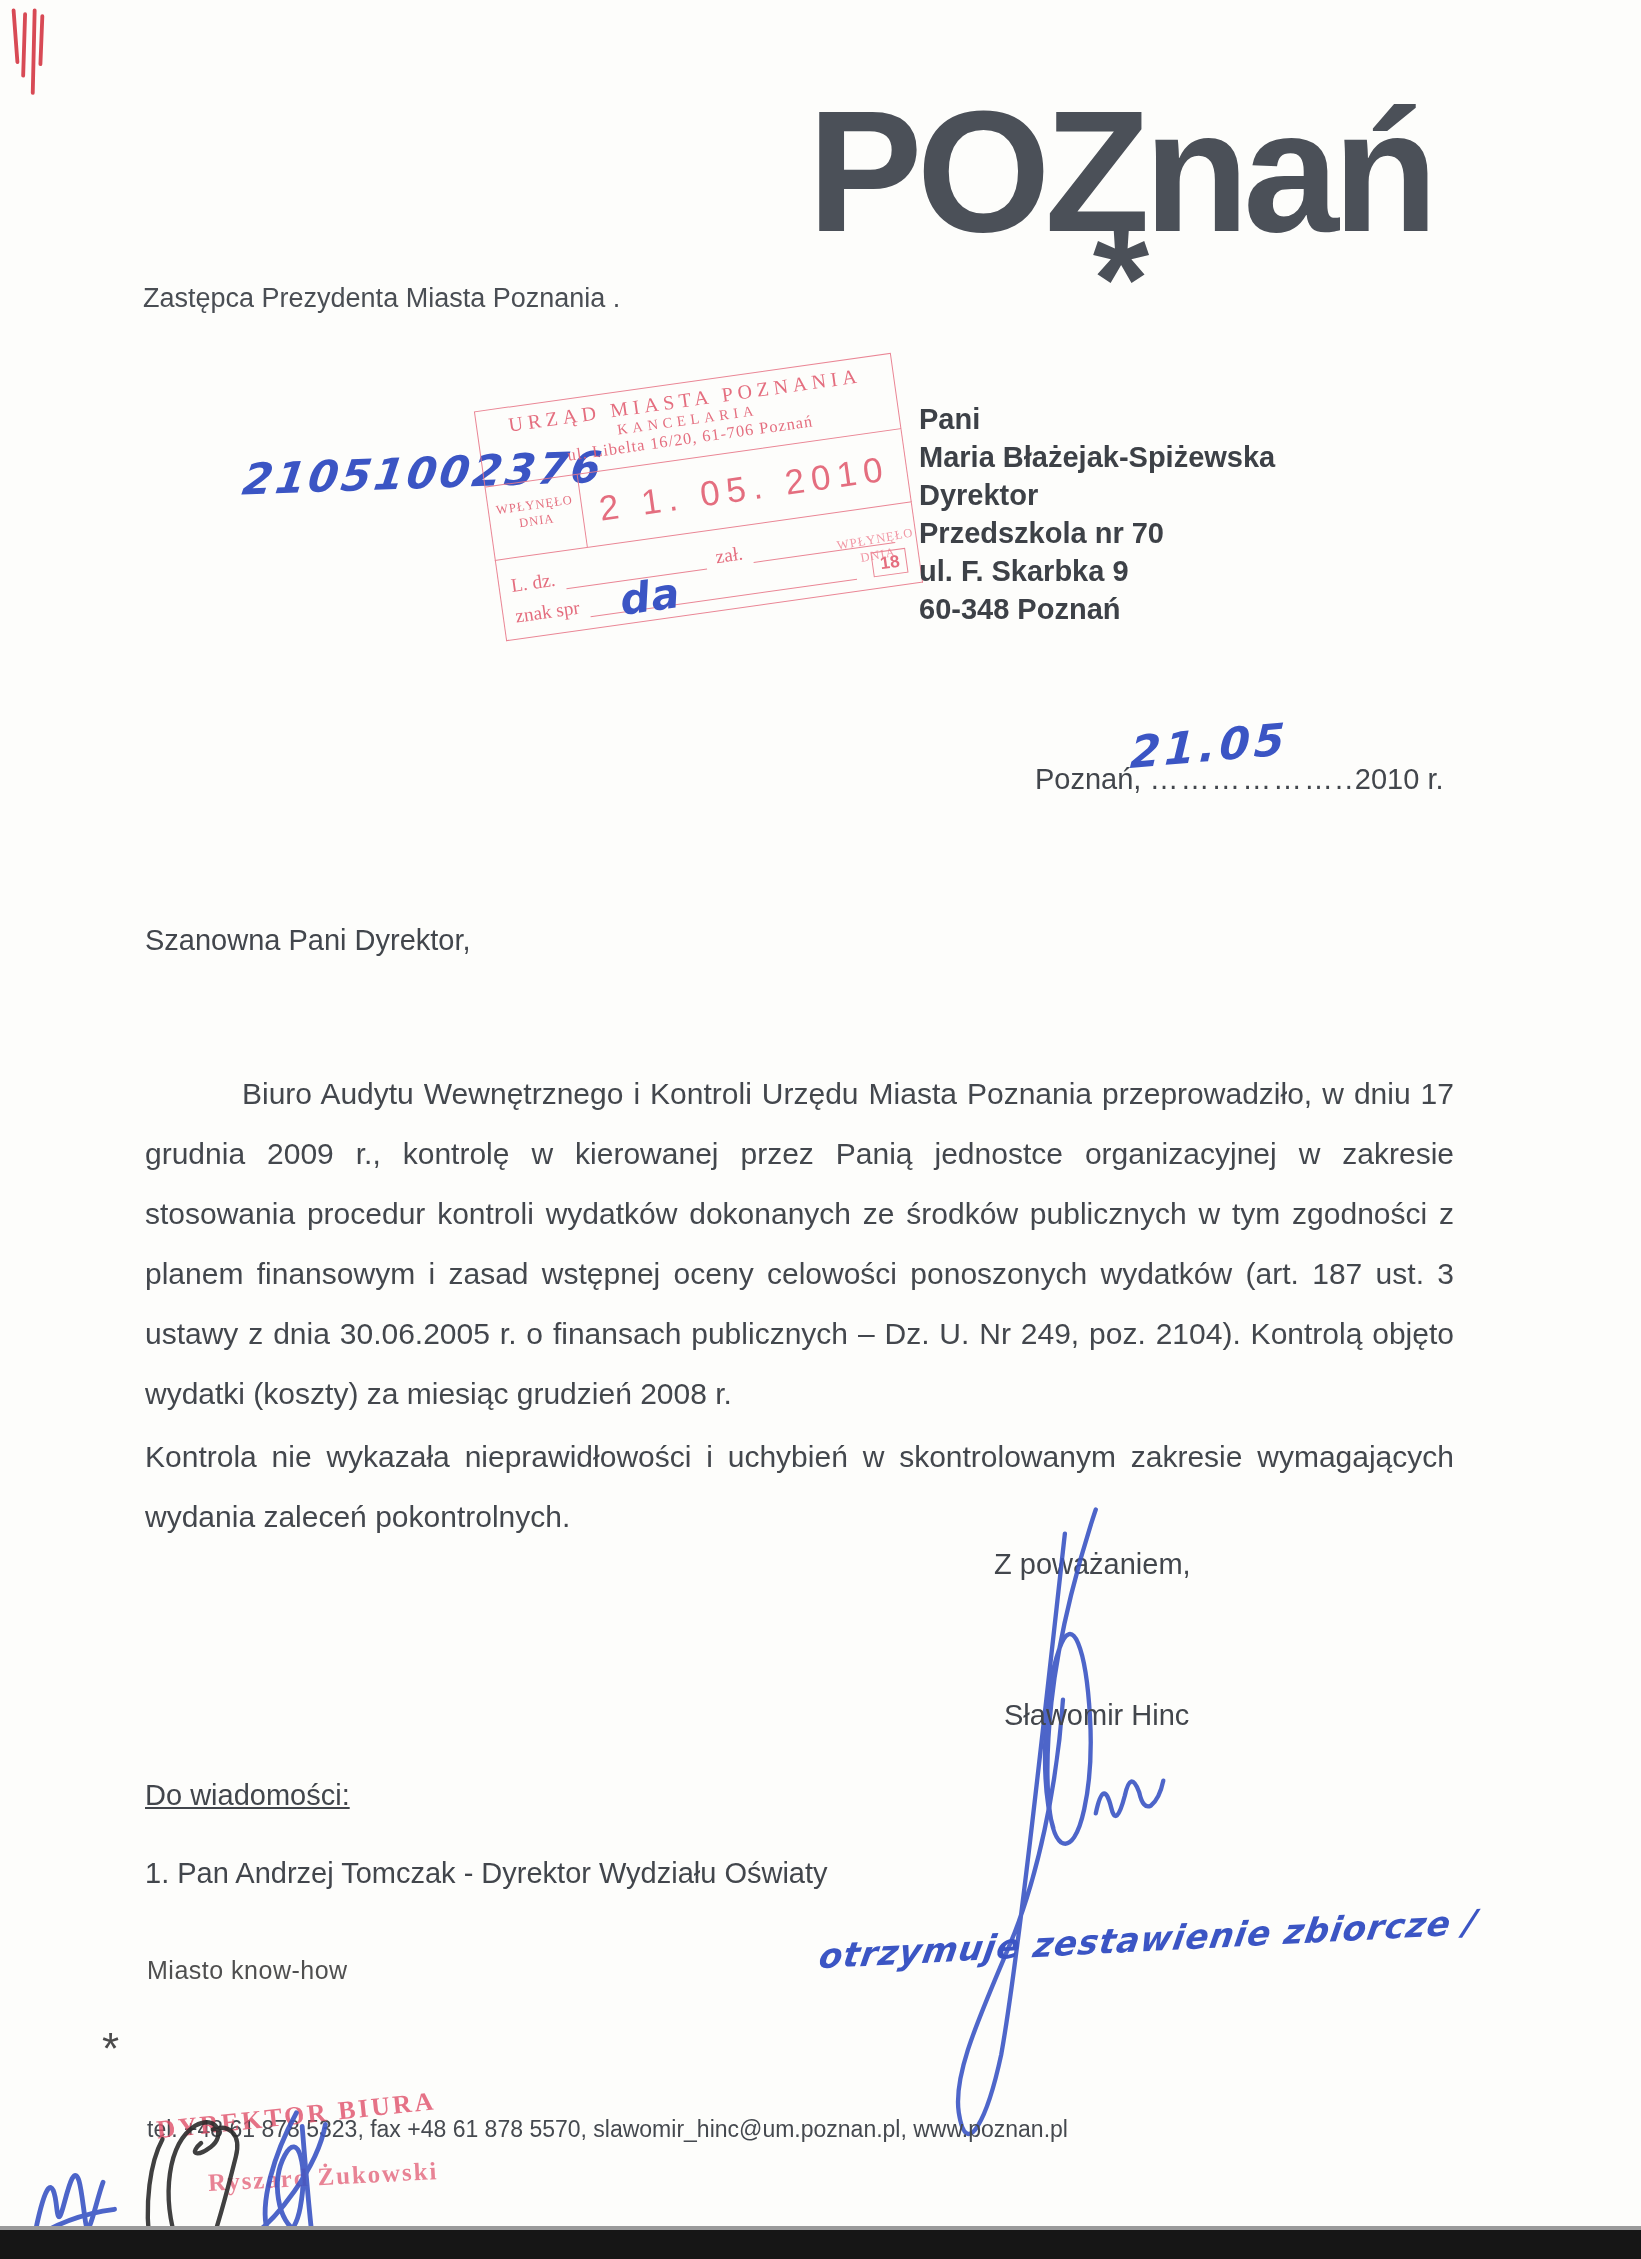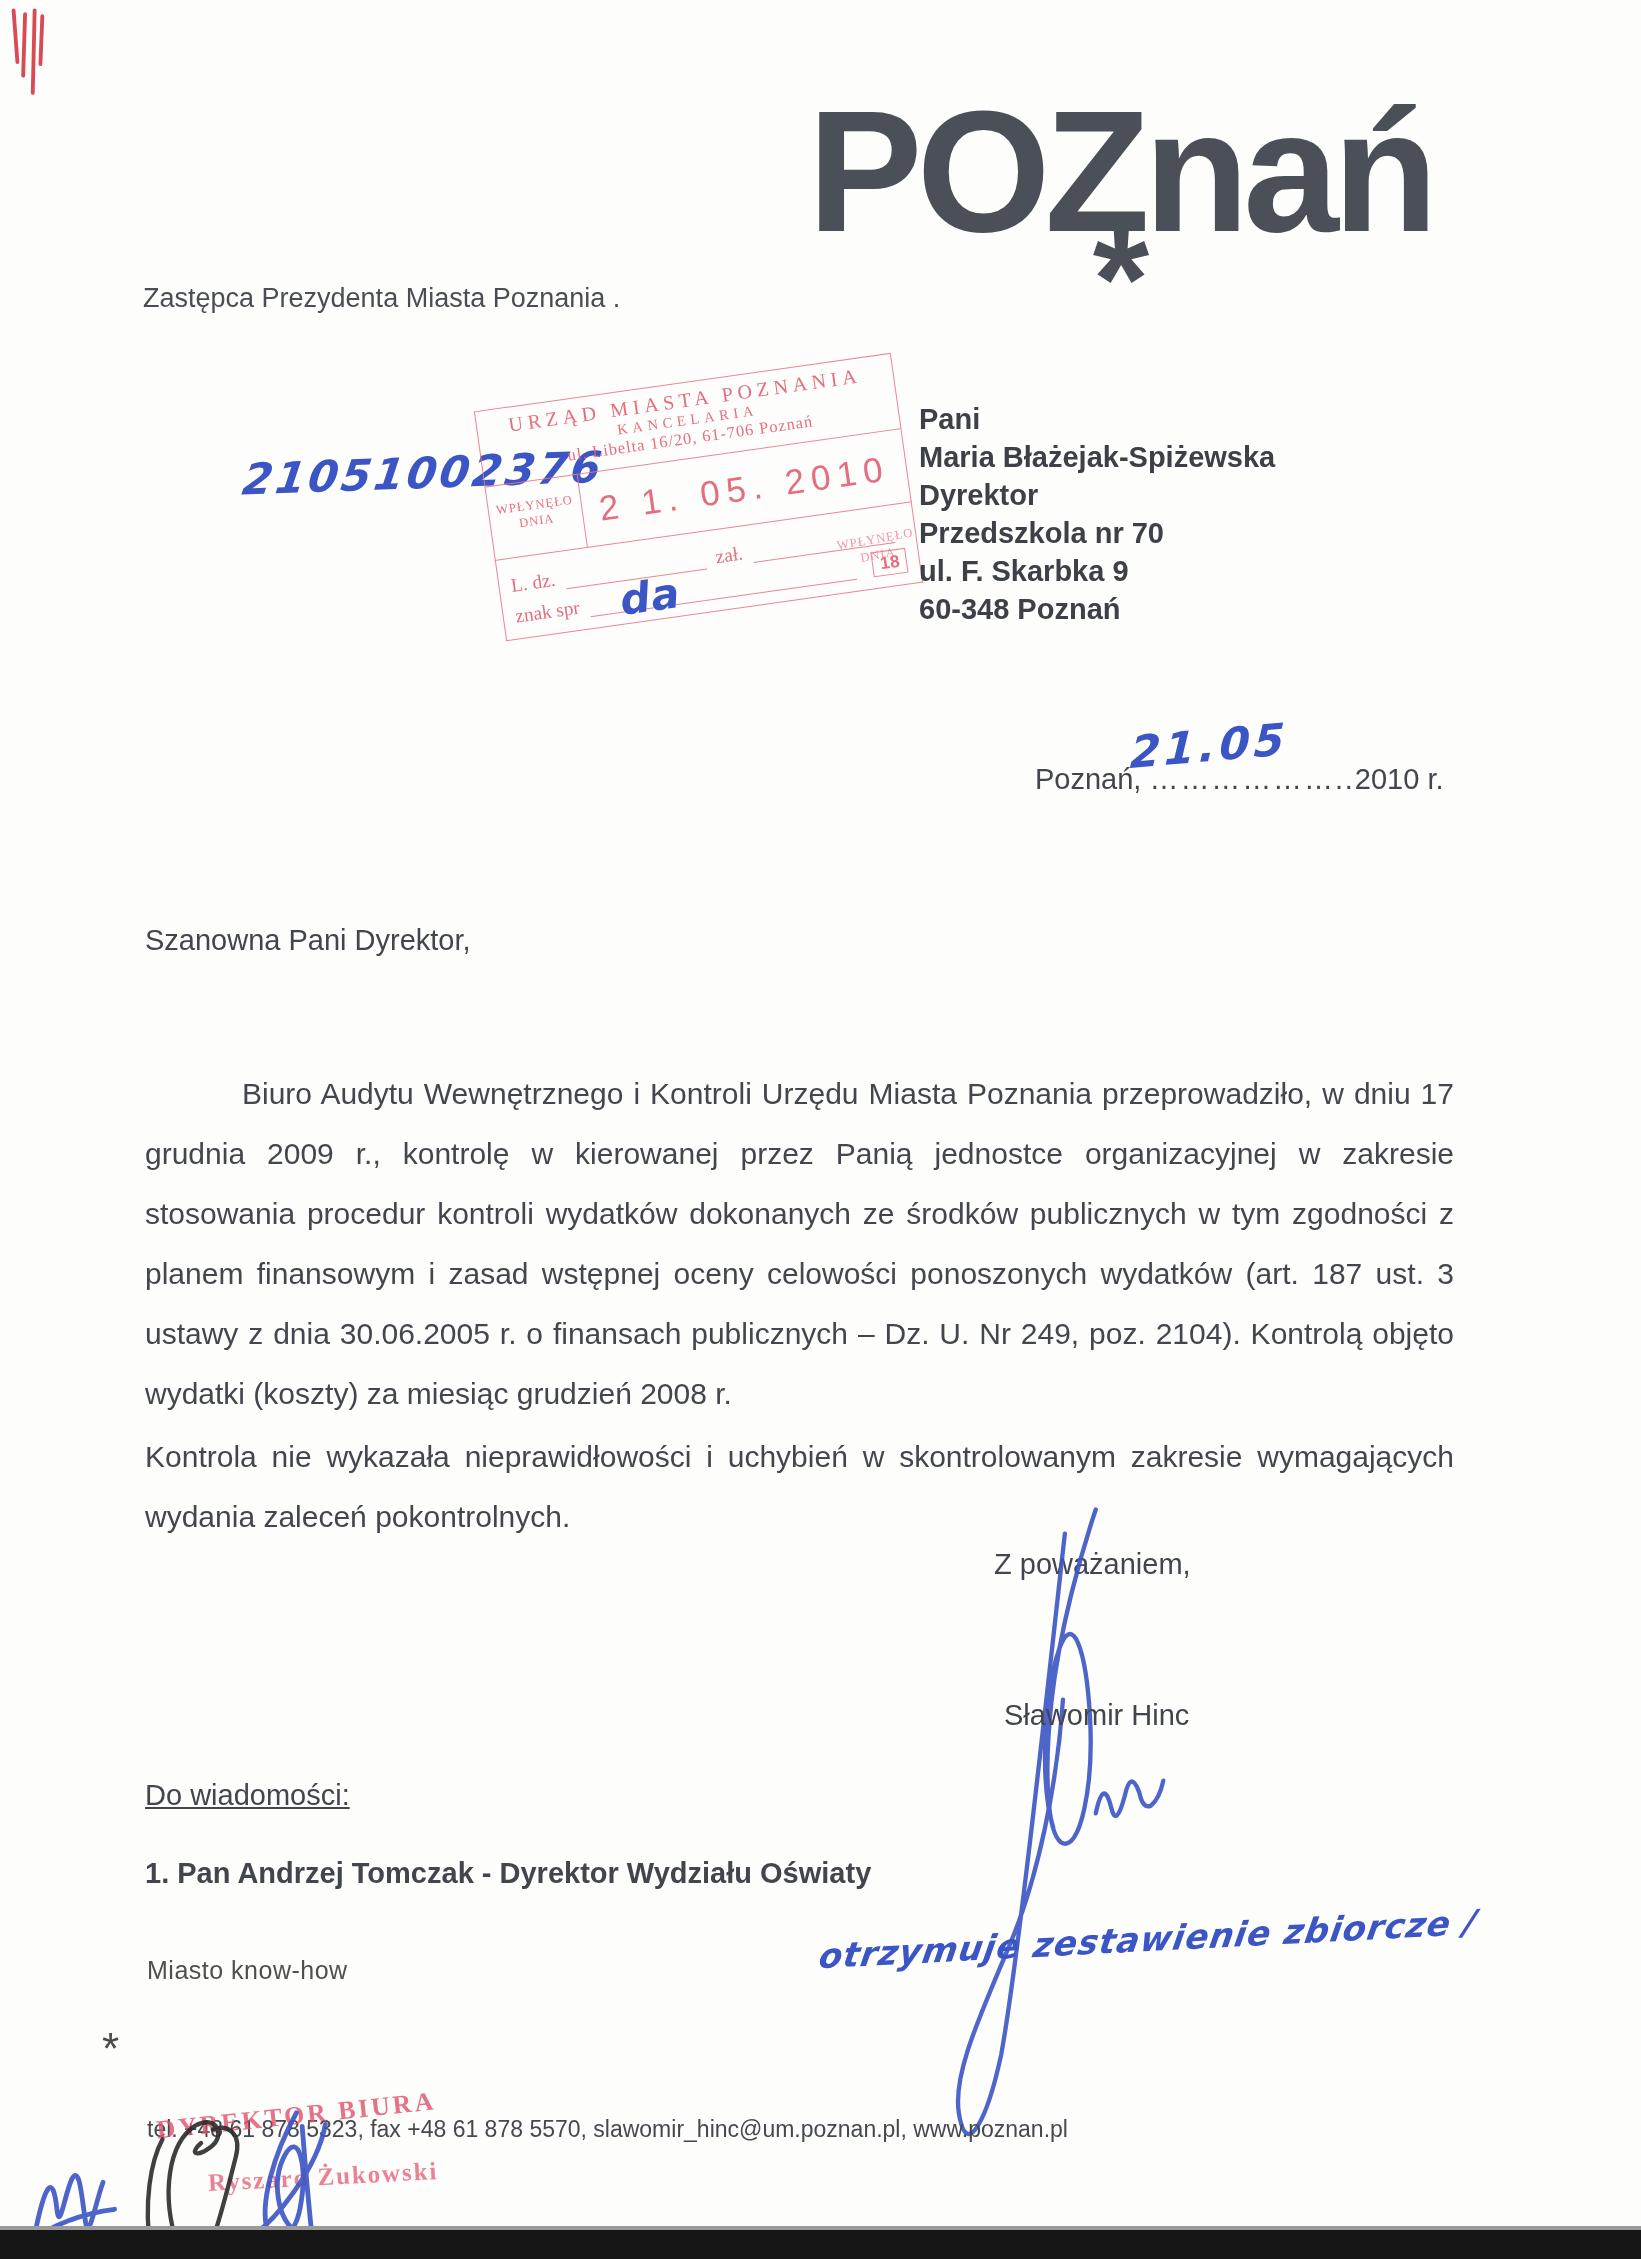--- a/index.html
+++ b/index.html
@@ -56,21 +56,21 @@
   .para { position:absolute; left:145px; width:1309px; font-size:30px;
           line-height:60px; text-align:justify; color:#43474d; }
   .p1 { top:1064px; text-indent:97px; }
   .p2 { top:1427px; }
   
   .closing { position:absolute; left:994px; top:1548px; font-size:29px; }
   .signer  { position:absolute; left:1004px; top:1699px; font-size:29px; }
   .sig-main { position:absolute; left:951px; top:1495px; width:222px; height:687px; }
   
   .cc-label { position:absolute; left:145px; top:1779px; font-size:29px;text-decoration:underline; }
-  .cc-1 { position:absolute; left:145px; top:1857px; font-size:29px;font-weight:bold; }
+  .cc-1 { position:absolute; left:145px; top:1857px; font-size:29px; }
   .cc-2 { position:absolute; left:145px; top:1934px; font-size:29px; }
   .cc-hand { position:absolute; left:819px; top:1919px; font-size:34px; letter-spacing:1px;
              transform:rotate(-3deg) skewX(-12deg); white-space:nowrap; }
   
   .foot-star { position:absolute; left:102px; top:2024px; font-size:44px; color:#4b4b4b; }
   .foot-slogan { position:absolute; left:147px; top:1956px; font-size:25px;
                  color:#4f4f4f; letter-spacing:0.5px; }
   .foot-addr { position:absolute; left:147px; top:2082px; font-size:23px; color:#45494f; }
   .foot-contact { position:absolute; left:147px; top:2116px; font-size:23px; color:#45494f; }
   

